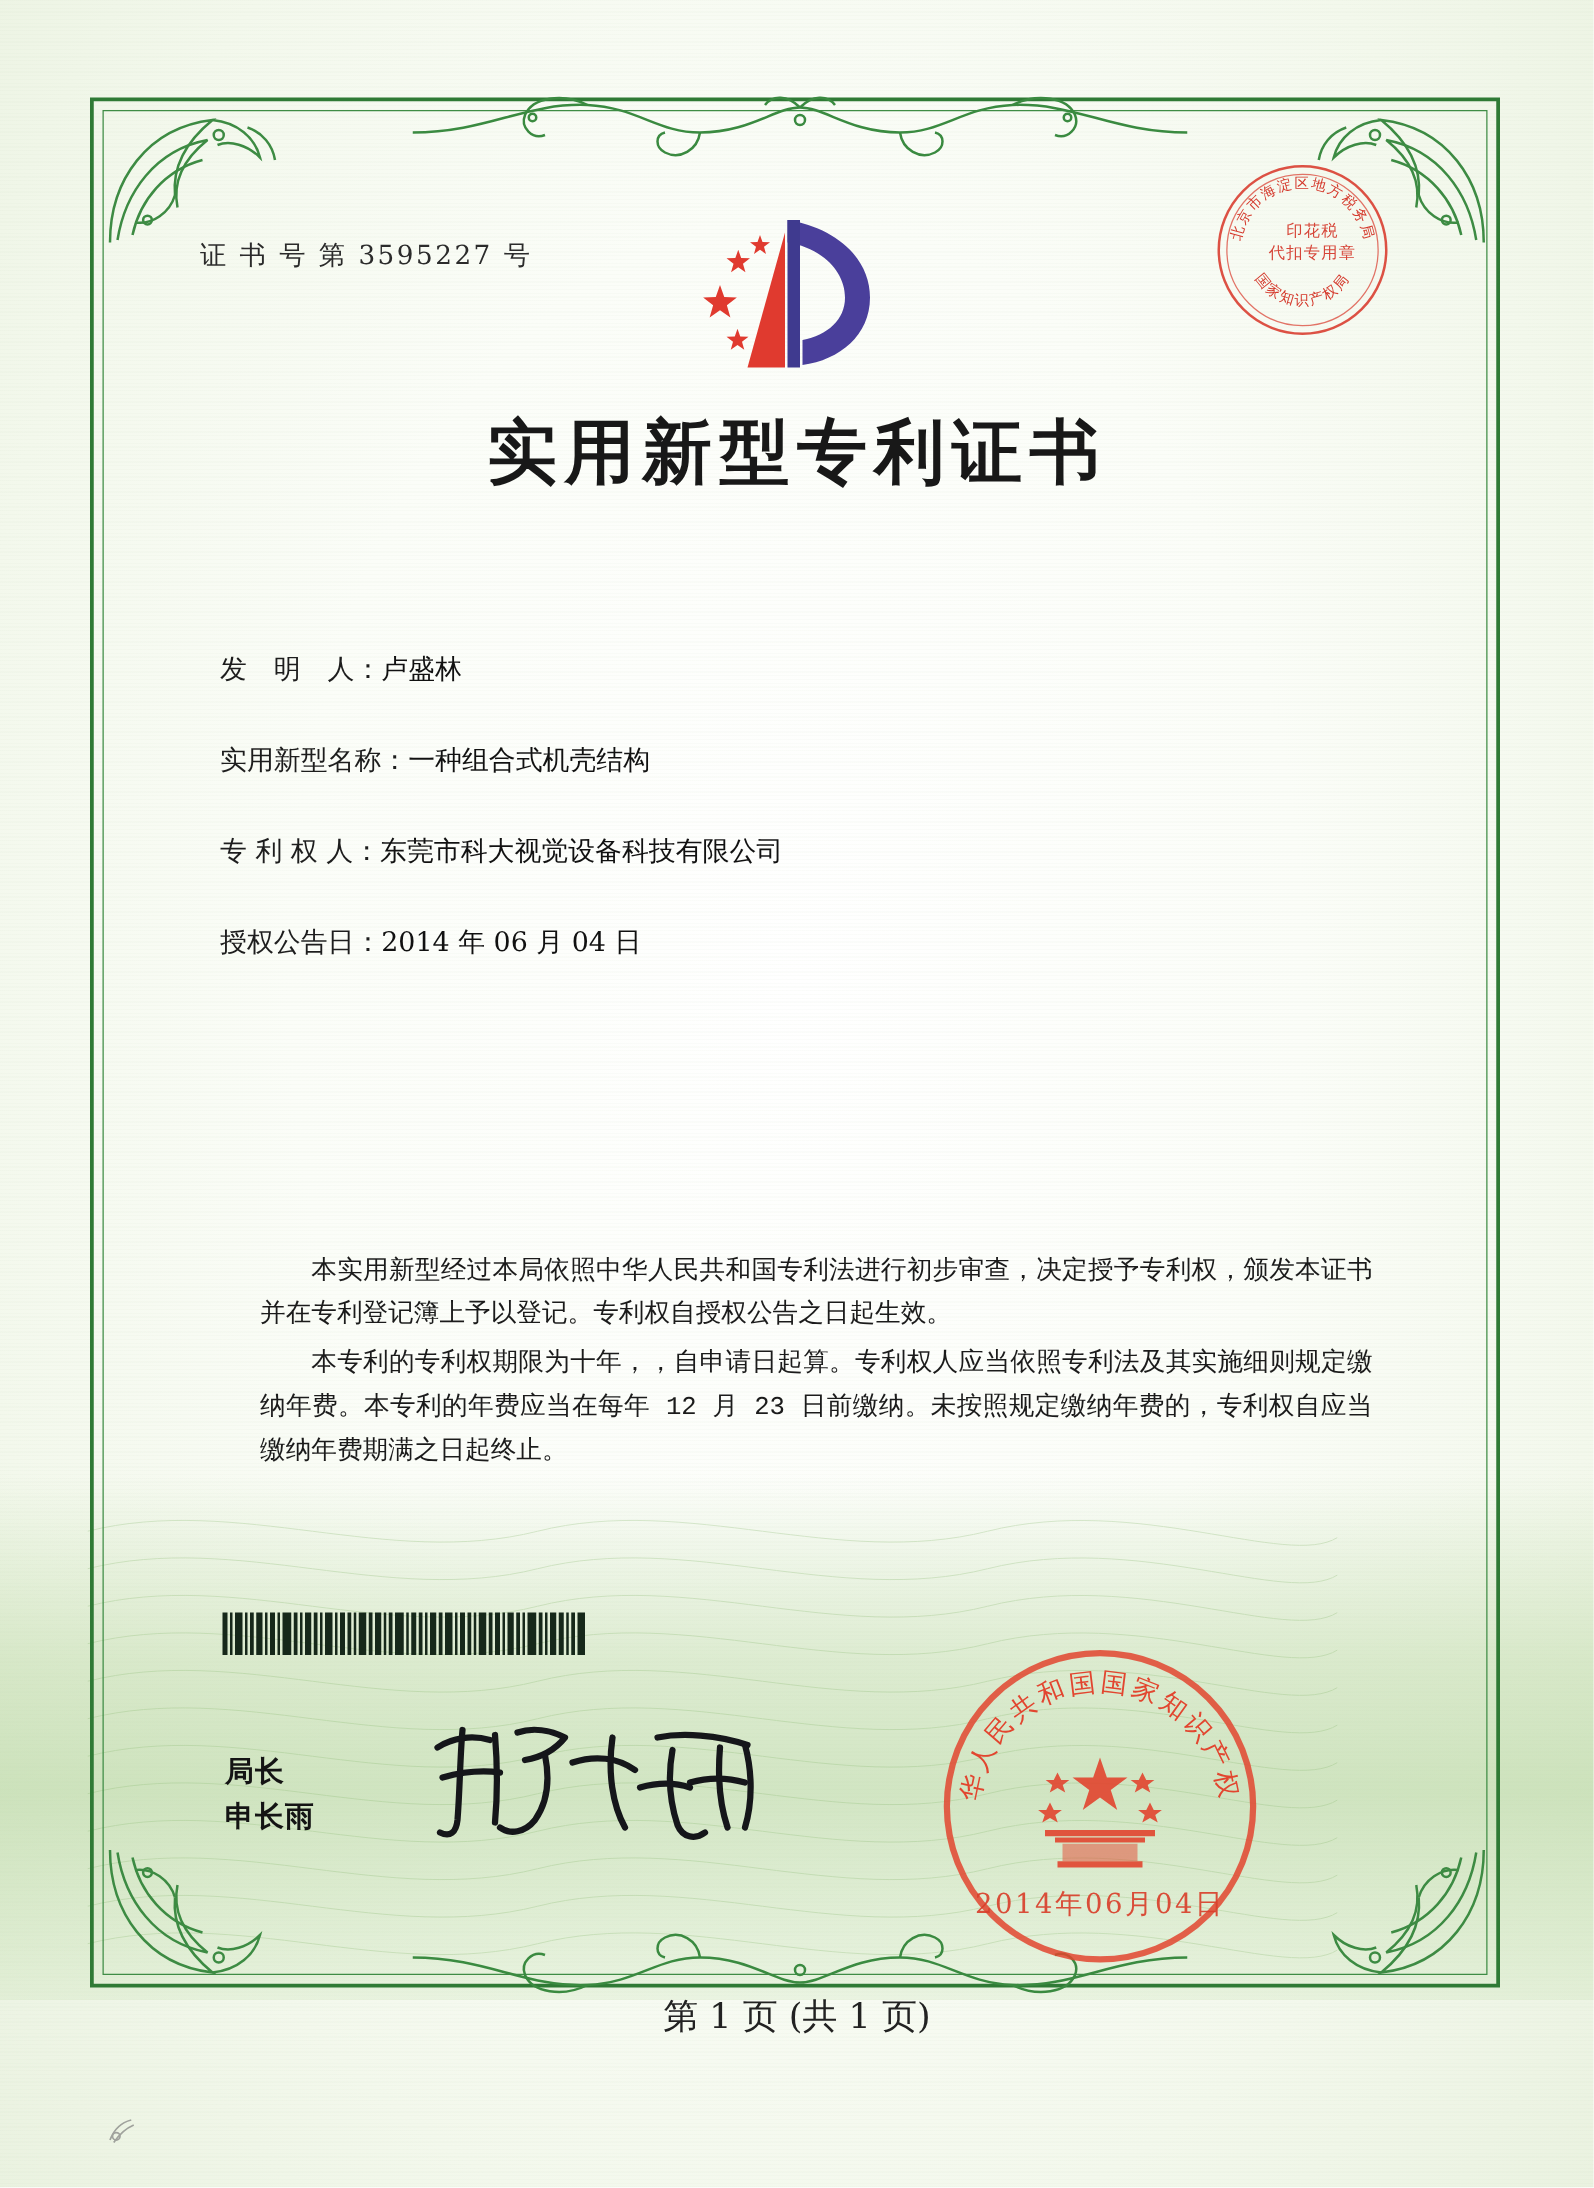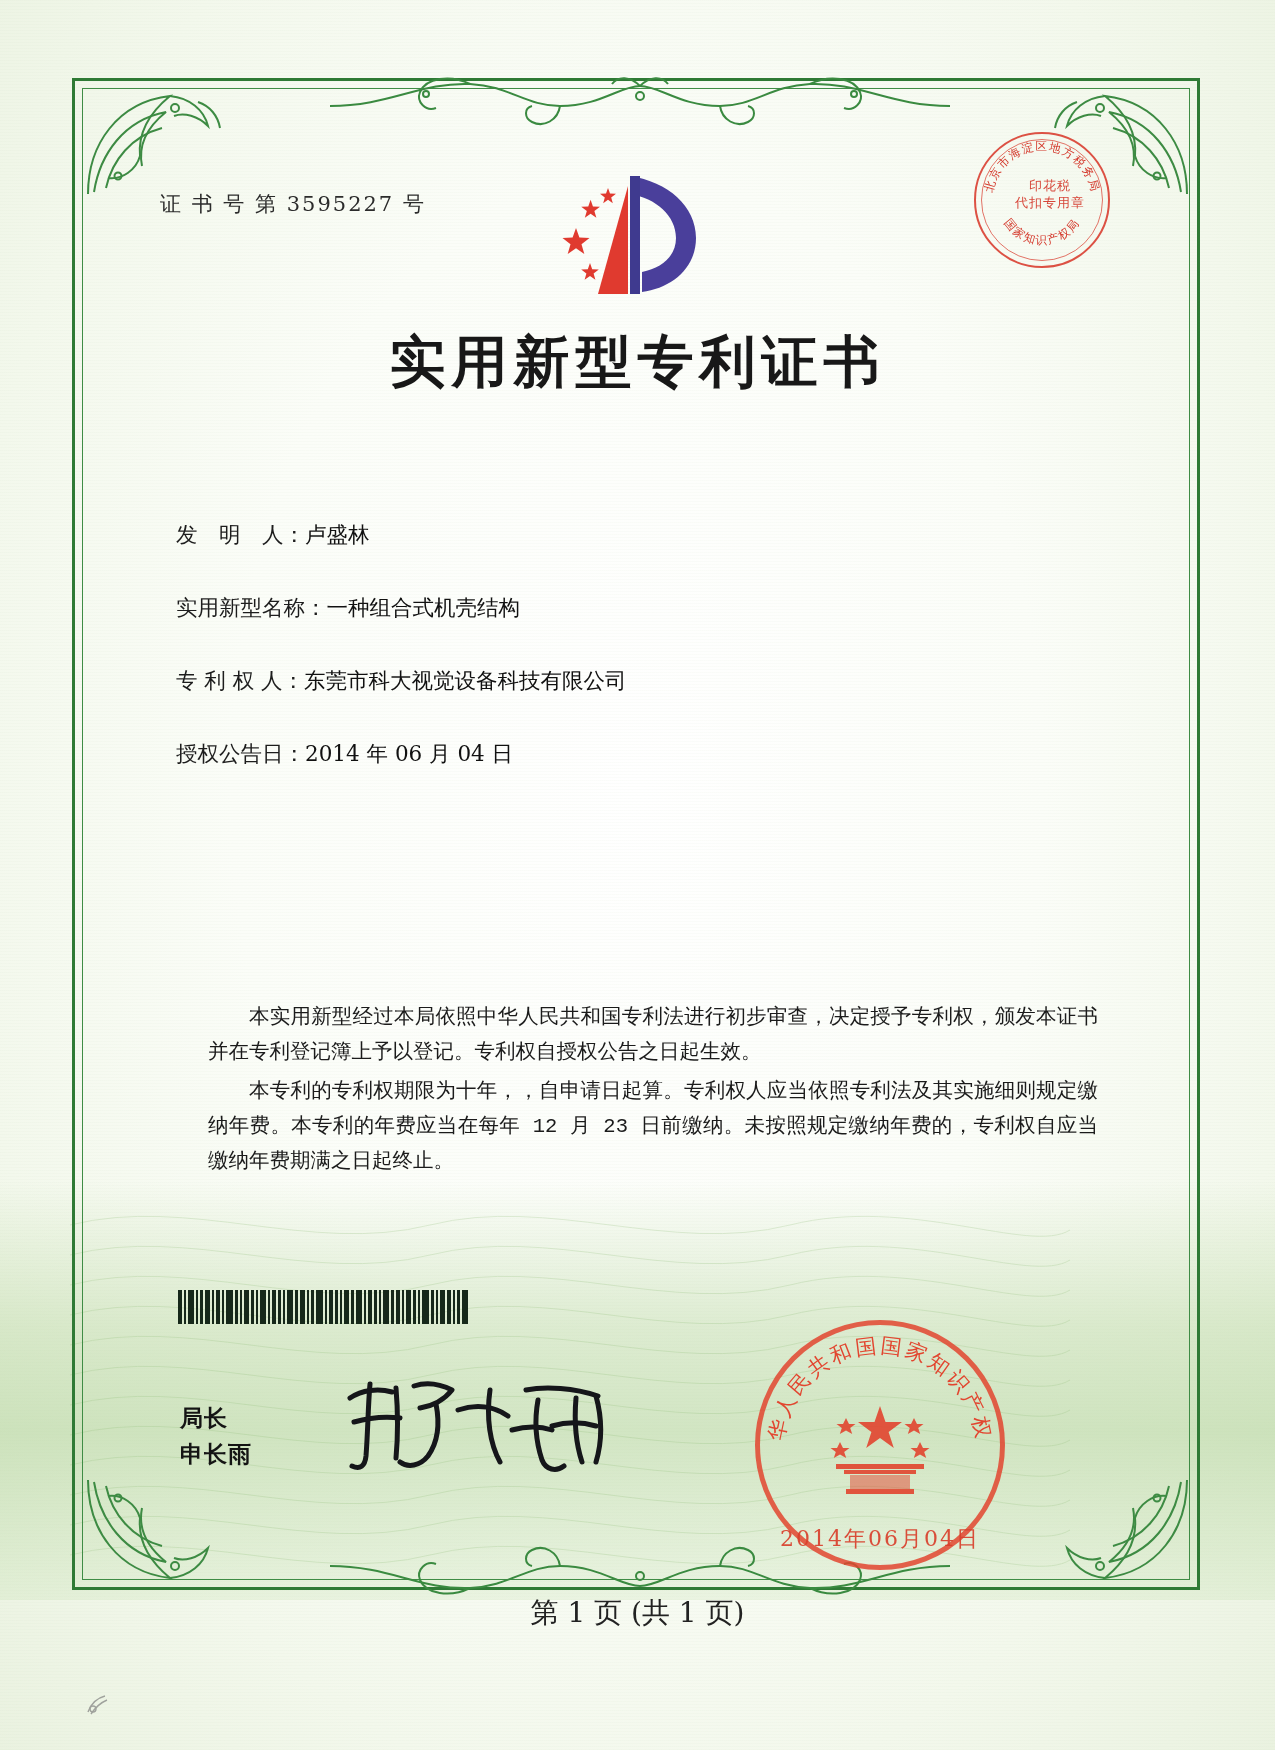--- a/index.html
+++ b/index.html
@@ -266,21 +266,20 @@
     position: absolute;
     left: 770px;
     top: 1508px;
     width: 220px;
     text-align: center;
     font-size: 22px;
     color: #d9402c;
     letter-spacing: 2px;
     font-family: "DejaVu Serif", "Liberation Serif", serif;
     opacity: .92;
-    margin-top: 16px;
   }
 
   
   .footer {
     position: absolute;
     left: 0; right: 0;
     bottom: 118px;
     text-align: center;
     font-size: 28px;
     color: #222;

